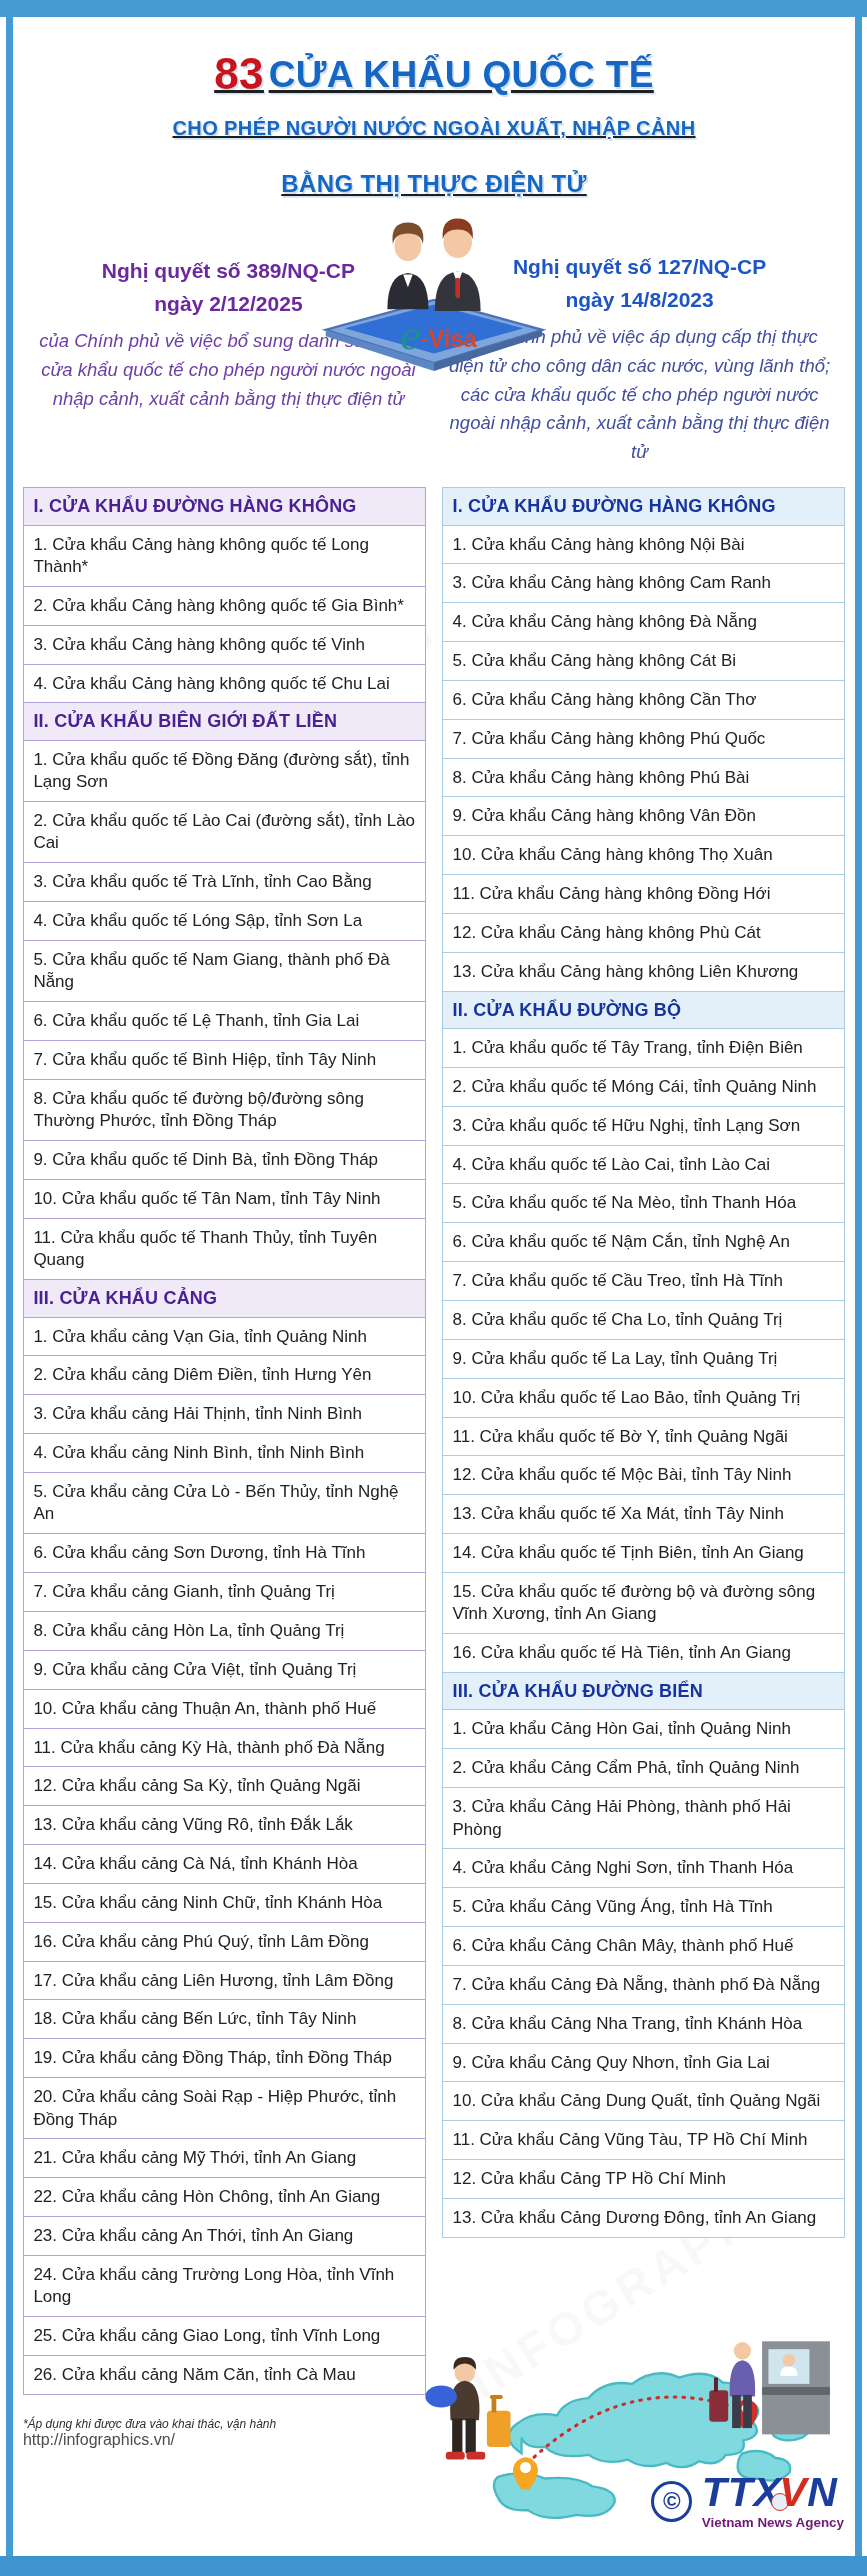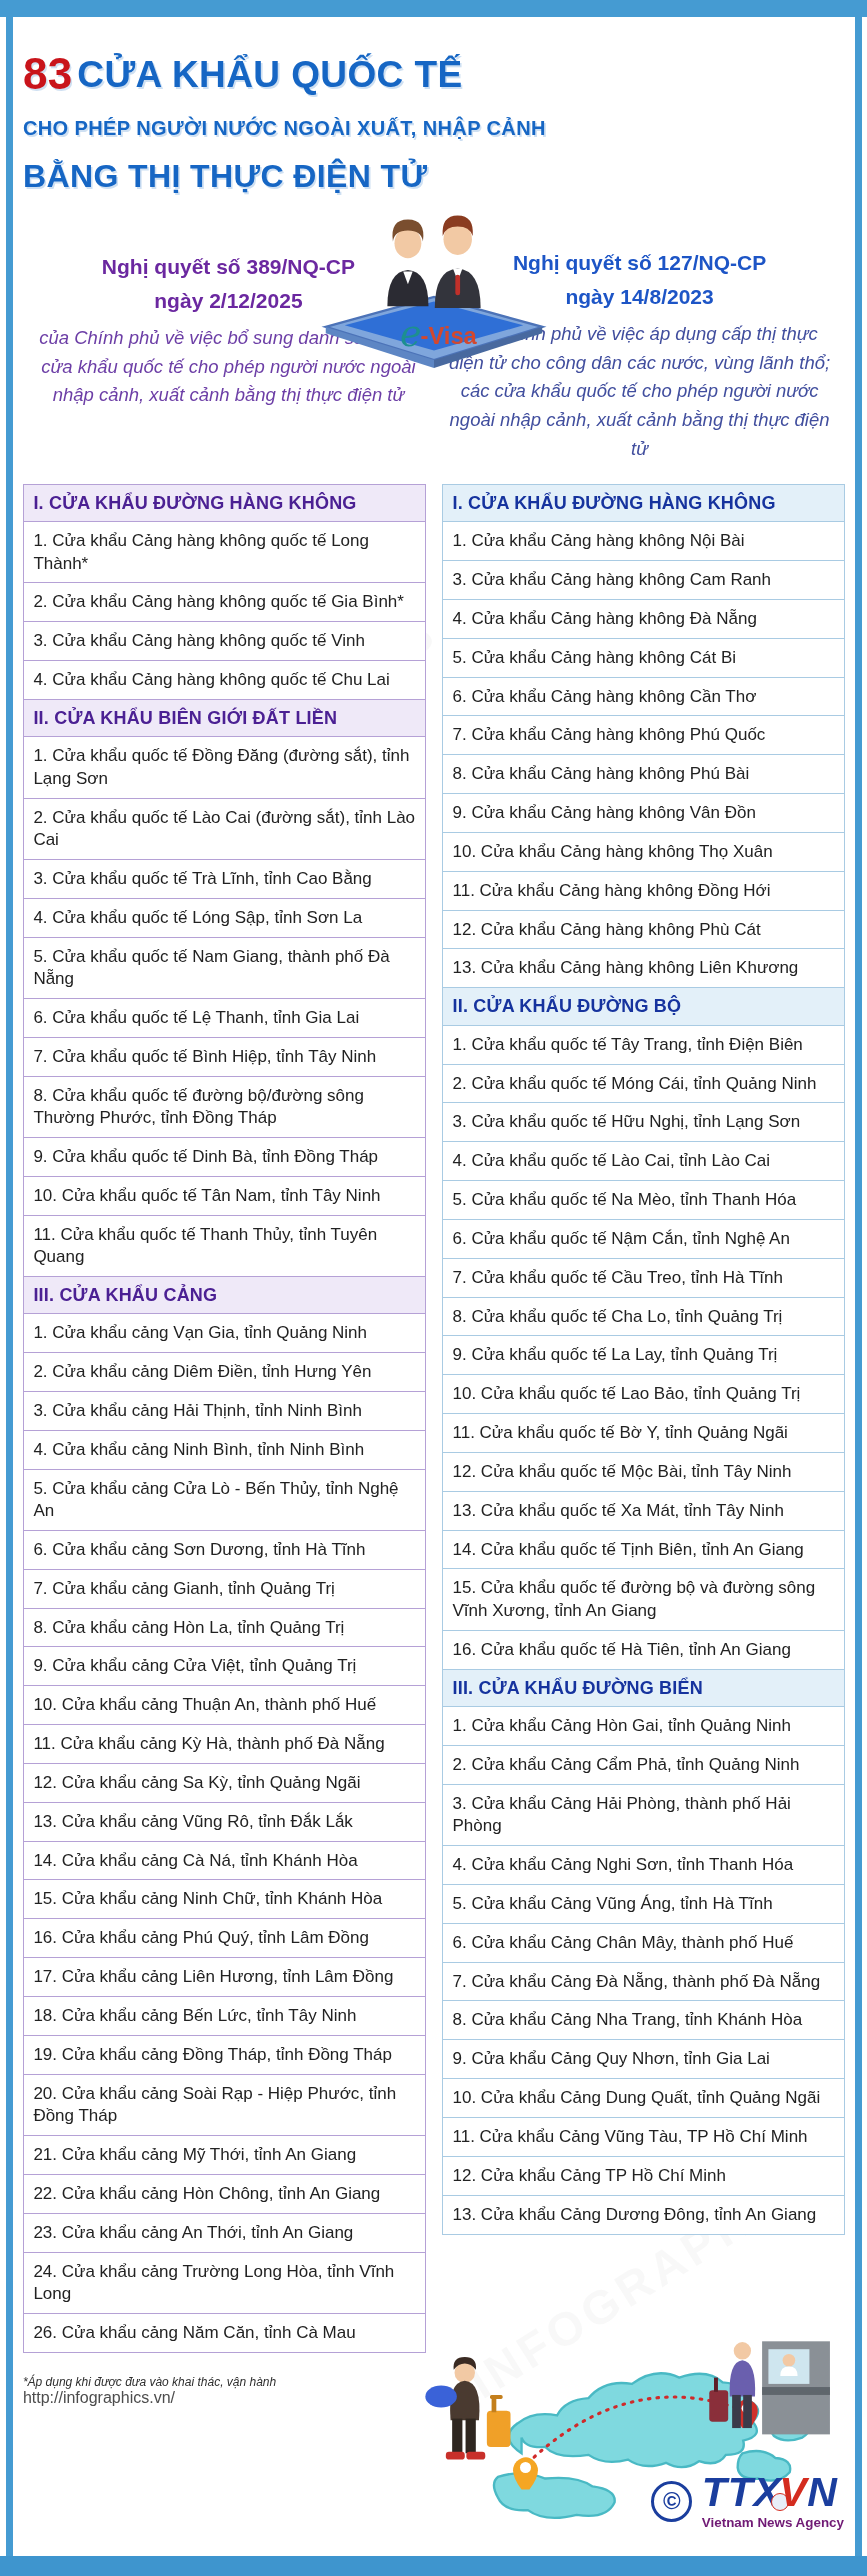--- a/index.html
+++ b/index.html
@@ -12,29 +12,29 @@
   
   .bar-top{position:absolute;top:0;left:0;width:868px;height:17.4px;background:#459BD2;}
   .bar-bottom{position:absolute;bottom:0;left:0;width:868px;height:20.5px;background:#3E95CE;}
   .side{position:absolute;top:17.4px;bottom:20.5px;width:7px;background:#459BD2;}
   .side.left{left:6.3px;}
   .side.right{right:6.3px;}
 
   .content{position:absolute;top:17.4px;left:13.4px;right:13.4px;bottom:20.5px;padding:0 9.5px;}
 
   
-  .title{ text-align:left;margin-top:32px; }
+  .title{ text-align:center;margin-top:32px;text-decoration:underline; }
   .title .line{
     font-weight:bold;color:#1666C4;letter-spacing:0.4px;
     text-shadow:1.6px 1.6px 0 #cfe0f2;
   }
   .title .l1{font-size:37px;line-height:1.15;}
   .title .num{color:#C9141B;font-size:44px;vertical-align:-1.6px;padding-right:4.7px;}
   .title .l2{font-size:20px;margin-top:16px;line-height:1.2;}
-  .title .l3{font-size:32px;margin-top:17px;line-height:1.2;}
+  .title .l3{font-size:24px;margin-top:30px;line-height:1.2;}
 
   
   .decrees{display:flex;margin-top:27px;position:relative;min-height:197px;}
   .decree{width:50%;text-align:center;box-sizing:border-box;padding:0 11px;}
   .decree .d-title{font-size:21px;font-weight:bold;line-height:1.6;}
   .decree .d-body{font-size:18.5px;font-style:italic;line-height:1.55;margin-top:6.3px;}
   .decree.purple .d-title{color:#6B28A0;}
   .decree.purple .d-body{color:#6C3EA6;}
   .decree.blue .d-title{color:#1D55C6;}
   .decree.blue .d-body{color:#414E9E;}
@@ -188,20 +188,21 @@
         <div class="row">15. Cửa khẩu cảng Ninh Chữ, tỉnh Khánh Hòa</div>
         <div class="row">16. Cửa khẩu cảng Phú Quý, tỉnh Lâm Đồng</div>
         <div class="row">17. Cửa khẩu cảng Liên Hương, tỉnh Lâm Đồng</div>
         <div class="row">18. Cửa khẩu cảng Bến Lức, tỉnh Tây Ninh</div>
         <div class="row">19. Cửa khẩu cảng Đồng Tháp, tỉnh Đồng Tháp</div>
         <div class="row">20. Cửa khẩu cảng Soài Rạp - Hiệp Phước, tỉnh Đồng Tháp</div>
         <div class="row">21. Cửa khẩu cảng Mỹ Thới, tỉnh An Giang</div>
         <div class="row">22. Cửa khẩu cảng Hòn Chông, tỉnh An Giang</div>
         <div class="row">23. Cửa khẩu cảng An Thới, tỉnh An Giang</div>
         <div class="row">24. Cửa khẩu cảng Trường Long Hòa, tỉnh Vĩnh Long</div>
+        <div class="row">25. Cửa khẩu cảng Giao Long, tỉnh Vĩnh Long</div>
         <div class="row">26. Cửa khẩu cảng Năm Căn, tỉnh Cà Mau</div>
       </div>
     <div class="col col-blue">
         <div class="sec-header">I. CỬA KHẨU ĐƯỜNG HÀNG KHÔNG</div>
         <div class="row">1. Cửa khẩu Cảng hàng không Nội Bài</div>
         <div class="row">3. Cửa khẩu Cảng hàng không Cam Ranh</div>
         <div class="row">4. Cửa khẩu Cảng hàng không Đà Nẵng</div>
         <div class="row">5. Cửa khẩu Cảng hàng không Cát Bi</div>
         <div class="row">6. Cửa khẩu Cảng hàng không Cần Thơ</div>
         <div class="row">7. Cửa khẩu Cảng hàng không Phú Quốc</div>

